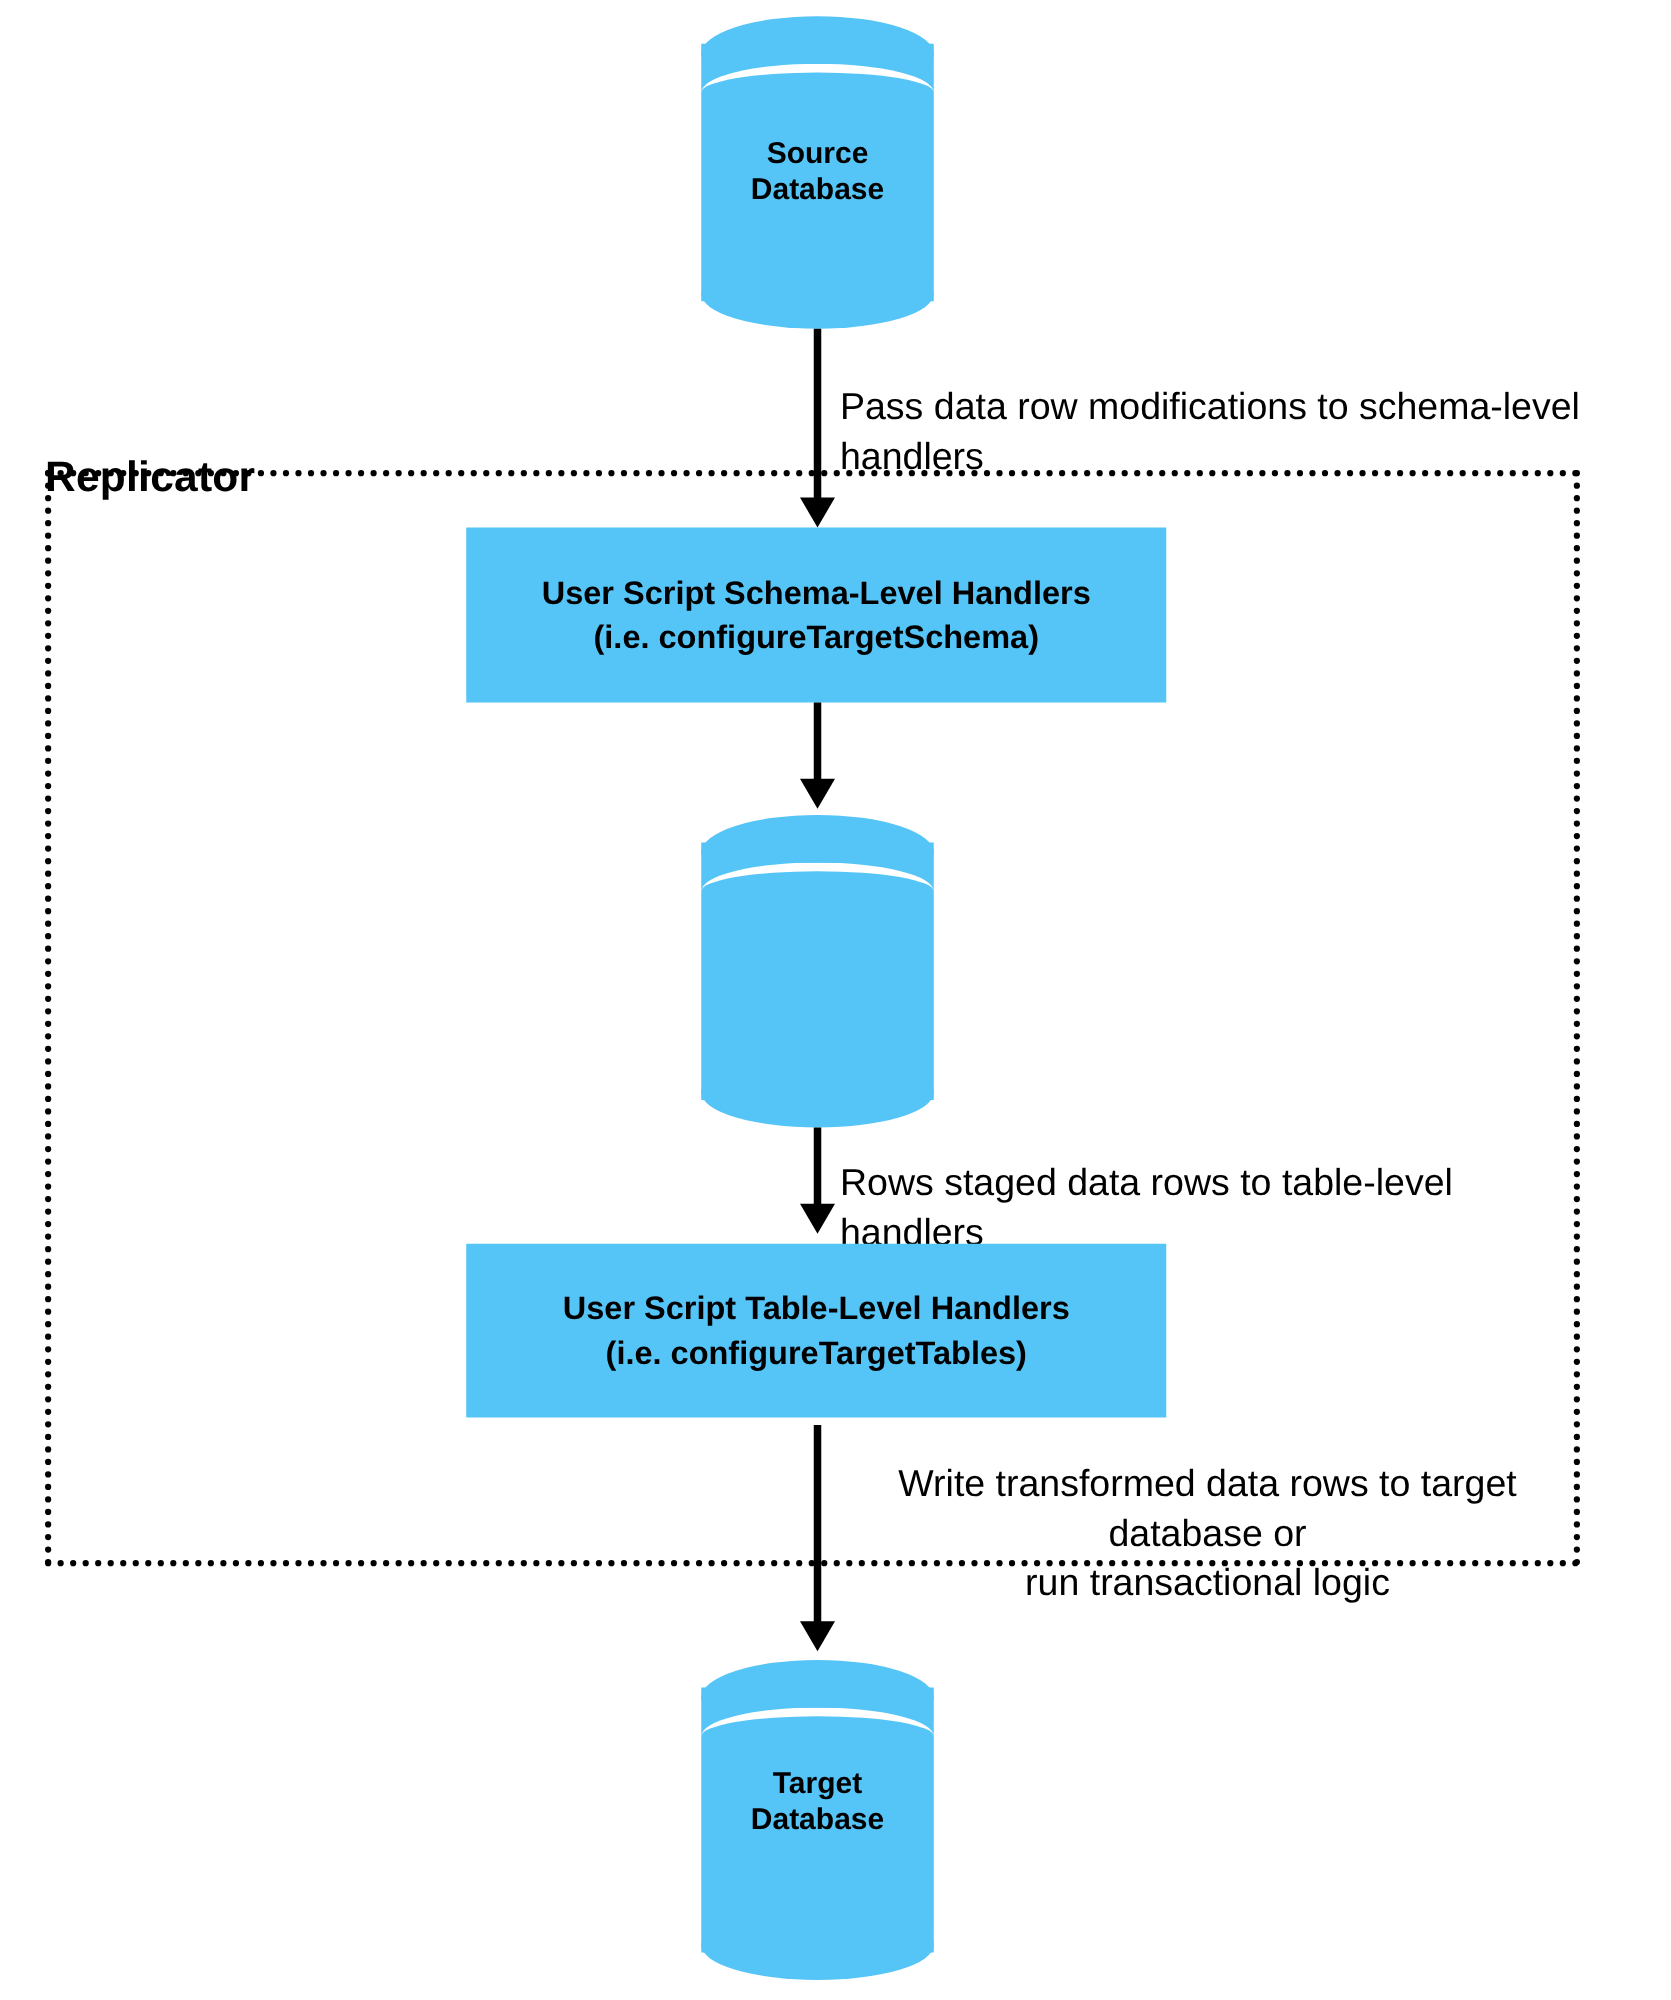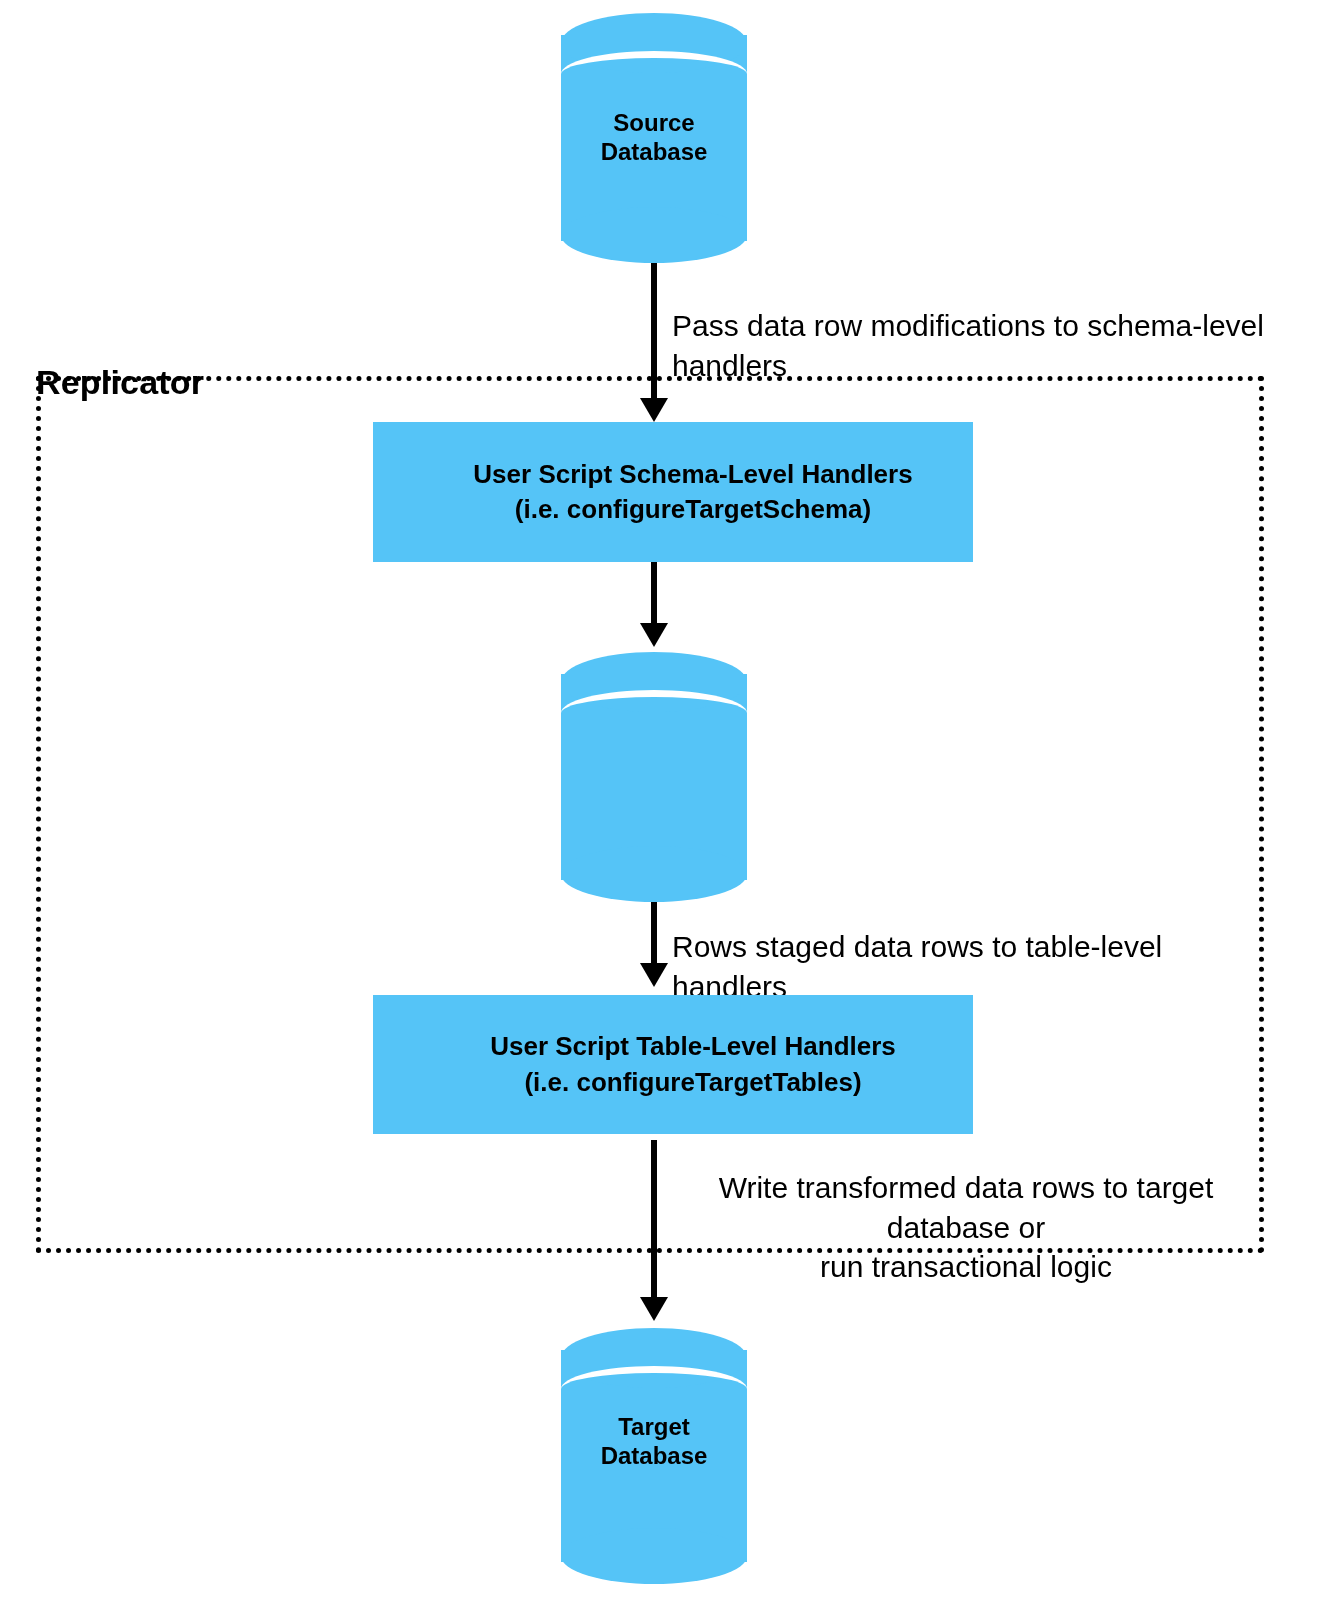--- a/index.html
+++ b/index.html
@@ -97,21 +97,20 @@
     white-space: pre-line;
   }
 
   
   .proc-box {
     position: absolute;
     background: #55c4f7;
     display: flex;
     align-items: center;
     justify-content: center;
-    padding-left: 40px;
   }
   .proc-text {
     font-size: 26px;
     font-weight: bold;
     line-height: 1.35;
     text-align: center;
     white-space: pre-line;
     color: #000000;
   }
 

